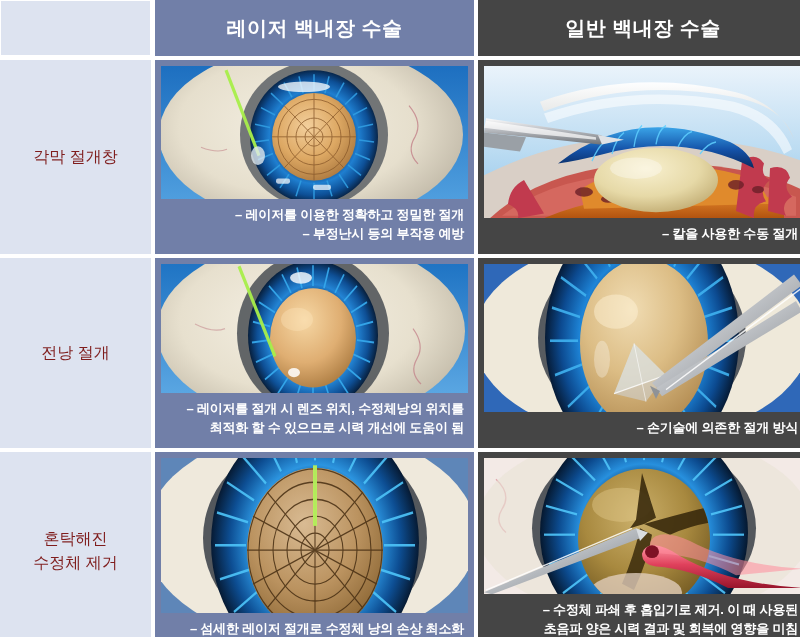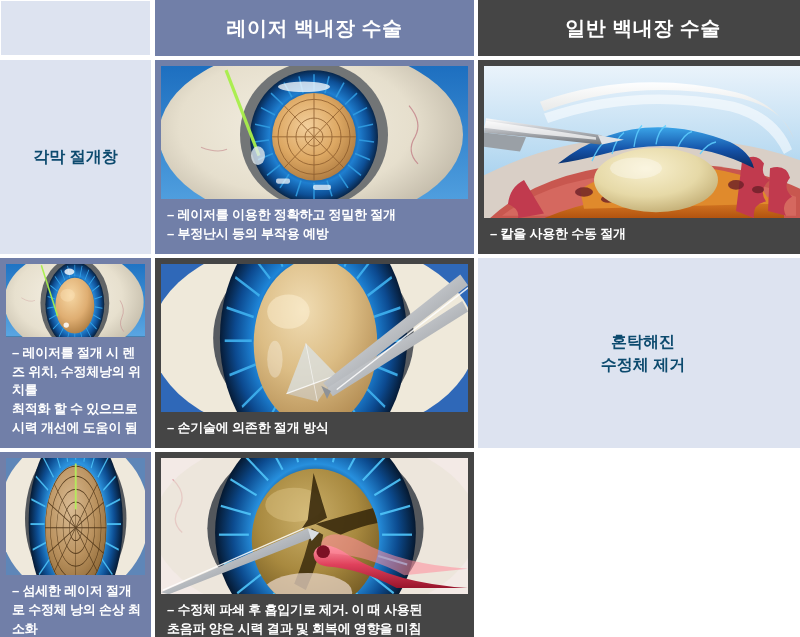--- a/index.html
+++ b/index.html
@@ -33,21 +33,21 @@
     letter-spacing: .5px;
   }
   .hdr-laser { background: #717fa8; }
   .hdr-conv  { background: #454545; }
 
   
   .rowlabel {
     background: #dde3f0;
     display: flex; align-items: center; justify-content: center;
     text-align: center;
-    font-size: 16px; font-weight: bold; color: #0c4a6e;
+    font-size: 16px; font-weight: normal; color: #7f1d1d;
     line-height: 1.45;
   }
 
   
   .cell {
     position: relative;
     display: flex; flex-direction: column;
     overflow: hidden;
   }
   .cell-laser { background: #717fa8; padding: 6px; }
@@ -63,20 +63,21 @@
 
   .caption {
     flex: 0 0 auto;
     color: #ffffff;
     font-size: 13px;
     line-height: 1.45;
     padding: 7px 4px 4px 6px;
     white-space: pre-line;
     font-weight: bold;
     letter-spacing: -0.2px;
+    text-align: right;
   }
   .cell-laser .caption { background: #717fa8; }
   .cell-conv  .caption { background: #454545; }
 
   
   .fig-svg { display:block; width:100%; height:100%; }
 </style>
 </head>
 <body>
 
@@ -253,20 +254,21 @@
           <path d="M2 44 L52 50 L116 58 L128 62 L116 66 L48 60 L0 56 Z" fill="url(#steelB)"></path>
           <path d="M2 46 L50 52 L112 60 L112 62 L48 57 L0 52 Z" fill="#ffffff" opacity=".7"></path>
           <path d="M0 56 L42 60 L36 72 L0 68 Z" fill="#9aa0a6"></path>
           <path d="M114 58 L140 62 L118 66 Z" fill="#dfe2e6"></path>
         </g>
       </svg>
     </div>
     <div class="caption">– 칼을 사용한 수동 절개</div>
   </div>
 
+  <div class="rowlabel" style="white-space:pre-line">전낭 절개</div>
 
   <div class="cell cell-laser">
     <div class="figure">
       <svg class="fig-svg" viewBox="0 0 307 112" preserveAspectRatio="none">
         <defs>
           <linearGradient id="skyC" x1="0" y1="0" x2="0" y2="1">
             <stop offset="0%" stop-color="#1f74c4"></stop>
             <stop offset="100%" stop-color="#5aa6e2"></stop>
           </linearGradient>
           <radialGradient id="scleraC" cx="46%" cy="44%" r="64%">

